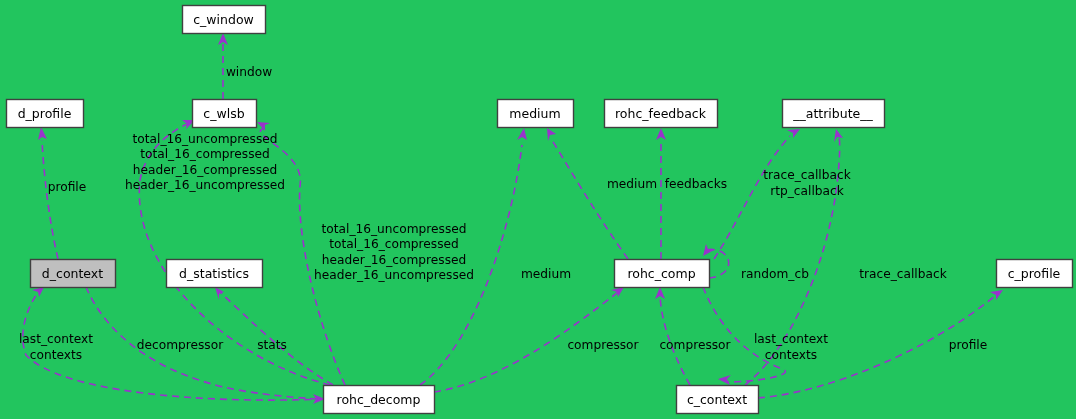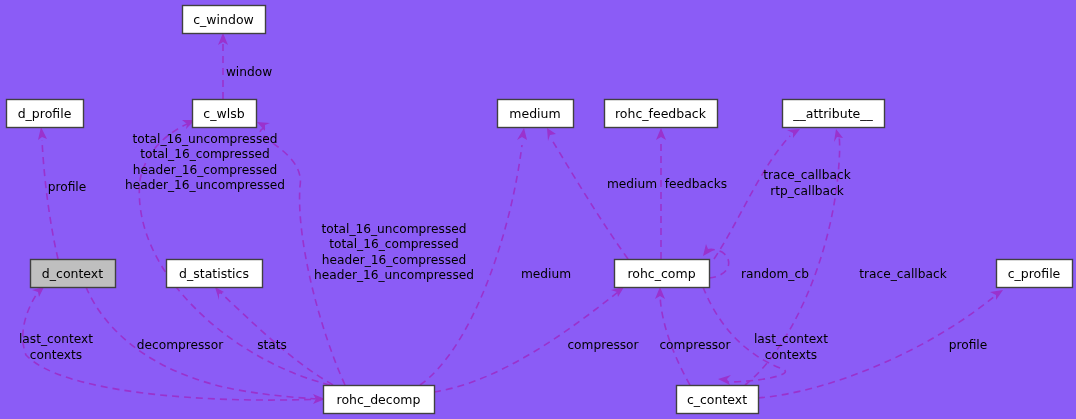--- a/index.html
+++ b/index.html
@@ -1,17 +1,17 @@
 <!DOCTYPE html>
 <html><head>
 <meta charset="utf-8">
 <style>
   html,body{margin:0;padding:0;background:#ffffff;}
   body{font-family:"DejaVu Sans","Liberation Sans",sans-serif;}
-  #diagram-root{position:relative;width:1076px;height:419px;background:#8b5cf6;overflow:hidden;}
+  #diagram-root{position:relative;width:1076px;height:419px;background:#22c55e;overflow:hidden;}
   svg#graph{position:absolute;left:0;top:0;width:1076px;height:419px;display:block;}
   .node-rect{fill:#ffffff;stroke:#404040;stroke-width:1.4;}
   .node-rect.filled{fill:#bfbfbf;}
   .node-label{font-family:"DejaVu Sans","Liberation Sans",sans-serif;font-size:12.5px;fill:#000000;text-anchor:middle;dominant-baseline:middle;}
   .edge{fill:none;stroke:#9a32cd;stroke-width:1.6;stroke-dasharray:7,5;}
   .edge-head{fill:#9a32cd;stroke:none;}
   .edge-label{font-family:"DejaVu Sans","Liberation Sans",sans-serif;font-size:12.2px;fill:#000000;text-anchor:middle;}
 </style>
 </head>
 <body>

